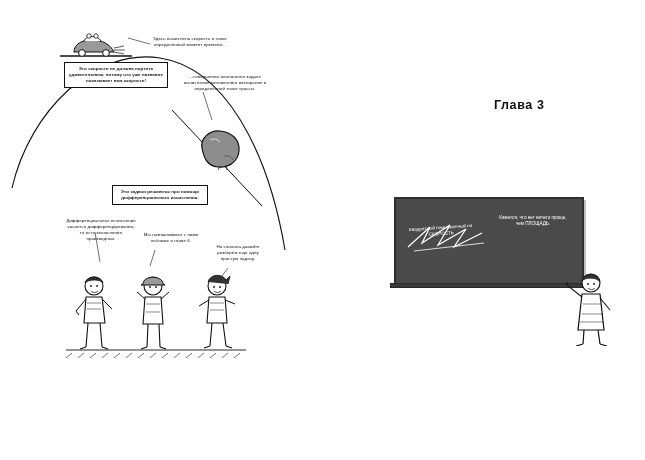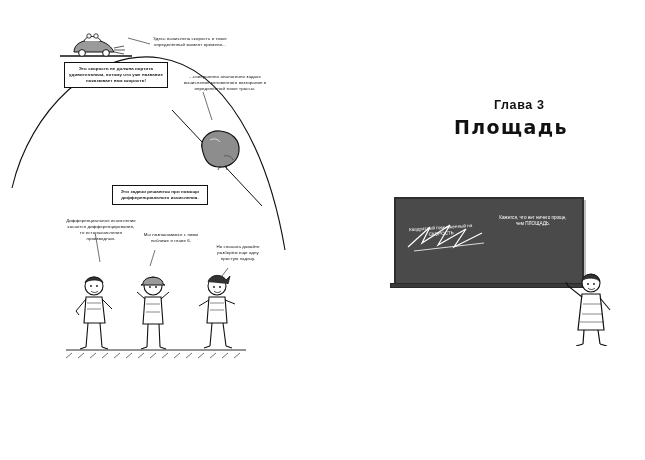--- a/index.html
+++ b/index.html
@@ -266,21 +266,20 @@
         <path d="M 14 31 L 28 31 M 14 38 L 28 38" stroke="#111" stroke-width="0.5" fill="none"></path>
       </svg>
     </div>
 
   </div>
 
   <div class="page-right">
 
     <div class="chapter-label">Глава 3</div>
 
-    <div class="chapter-title">Площадь</div>
 
     <div class="board-wrap">
       <div class="board">
 
         <svg class="chalk-scribble" viewBox="0 0 92 34">
           <path d="M 4 26 L 26 6 L 18 22 L 46 4 L 34 24 L 62 8 L 50 26 L 78 12" fill="none" stroke="#ffffff" stroke-width="1.2"></path>
           <path d="M 10 30 L 80 22" fill="none" stroke="#ffffff" stroke-width="0.8"></path>
         </svg>
 
         <div class="board-text bt-left">Квадратный помноженный на СКОРОСТЬ</div>

